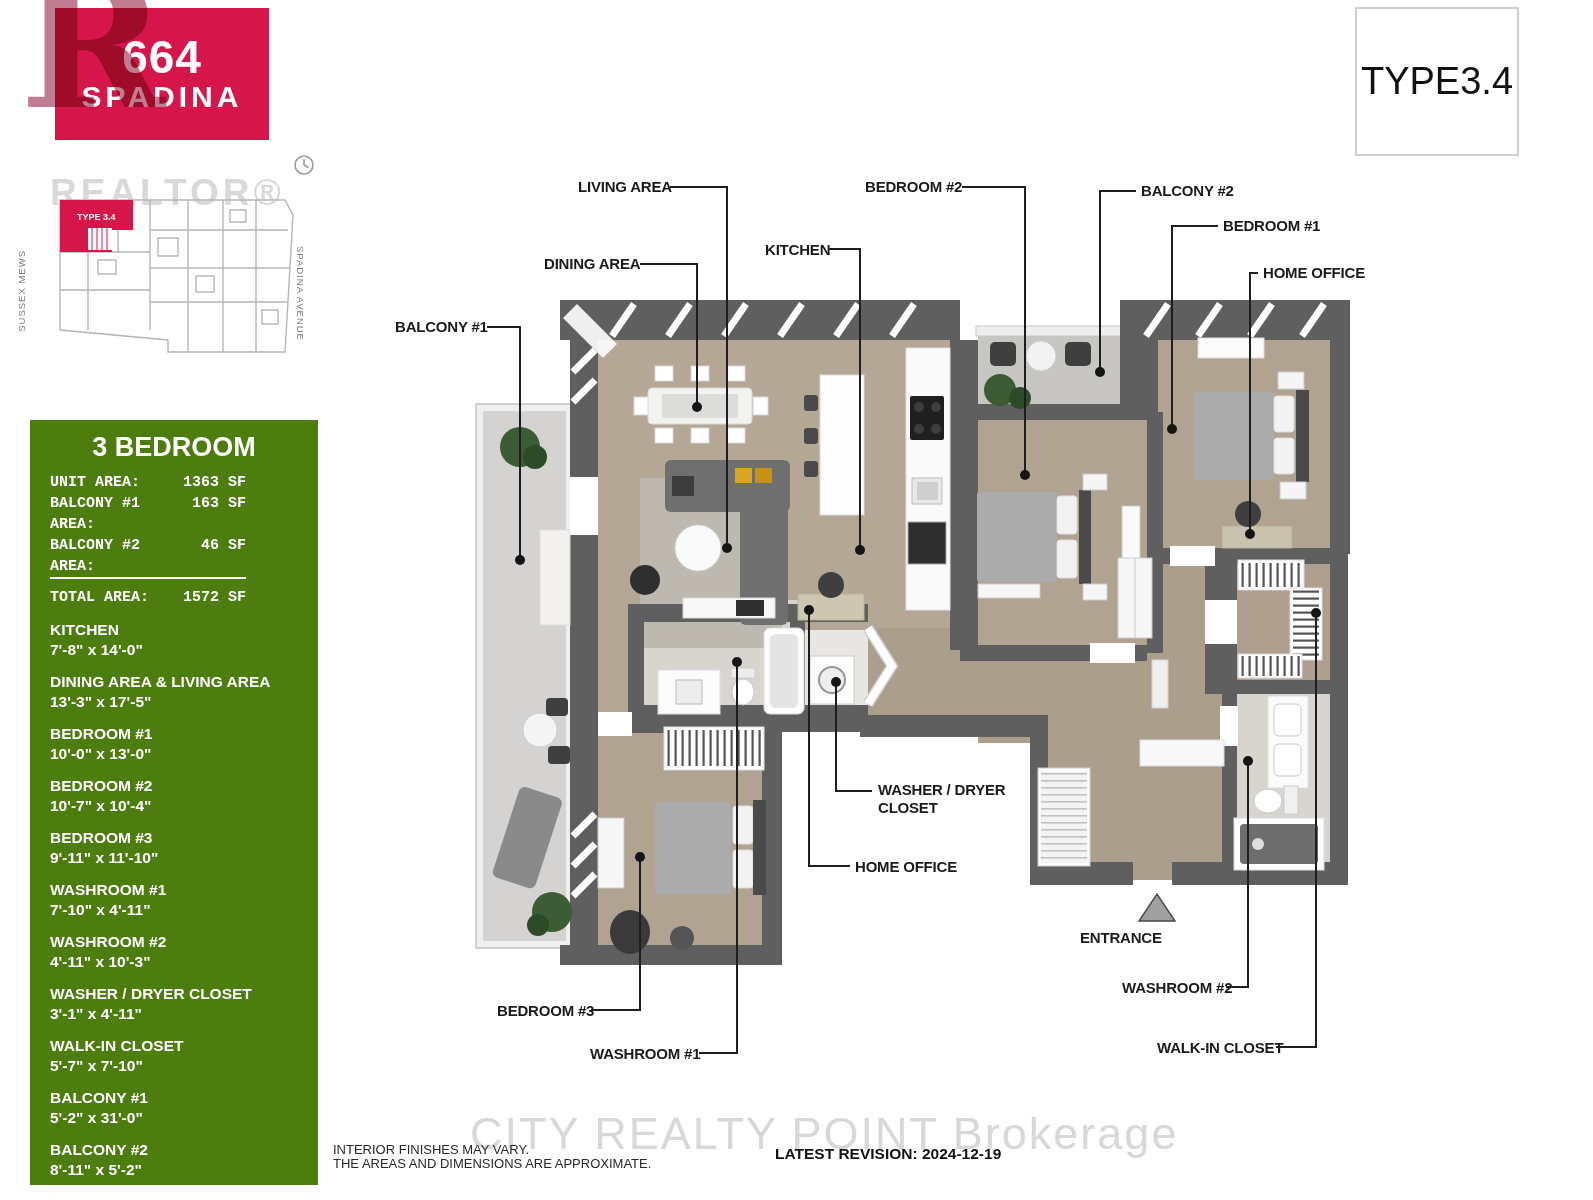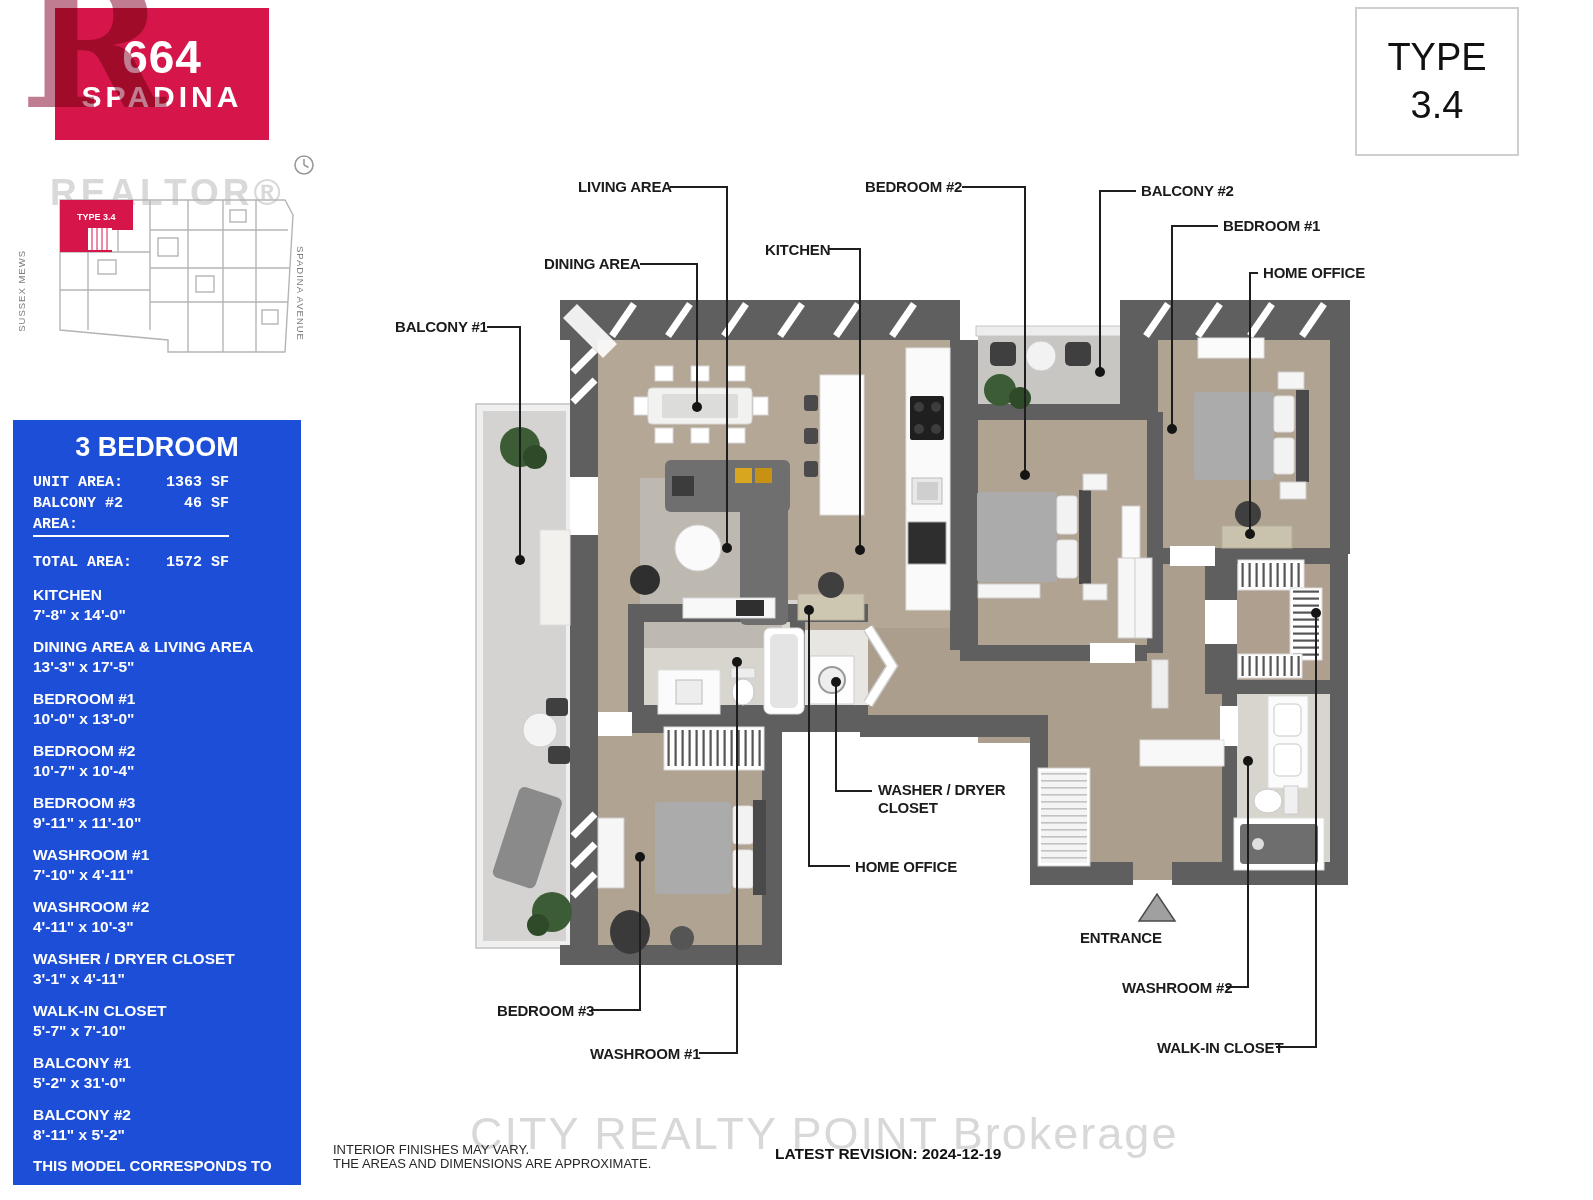--- a/index.html
+++ b/index.html
@@ -14,31 +14,31 @@
   .logo-r{position:absolute;left:20px;top:-42px;font-family:"DejaVu Serif",serif;font-weight:bold;
           font-size:175px;color:#8c1034;opacity:.55;mix-blend-mode:multiply;z-index:3;line-height:1;}
   .realtor-mark{position:absolute;left:6px;top:172px;font-size:37px;font-weight:bold;color:#d9d9d9;
                 letter-spacing:4px;z-index:1;margin-left:44px;}
   .street-label{position:absolute;font-size:9.5px;color:#7c7c7c;letter-spacing:1px;white-space:nowrap;}
   .street-left{left:16px;top:250px;writing-mode:vertical-rl;transform:rotate(180deg);}
   .street-right{left:295px;top:246px;writing-mode:vertical-rl;}
 
   
   .type-box{position:absolute;left:1355px;top:7px;width:160px;height:145px;background:#fff;
-            border:2px solid #cfcfcf;display:flex;flex-direction:column;align-items:center;justify-content:center;}
+            border:2px solid #cfcfcf;display:flex;flex-direction:row;align-items:center;justify-content:center;}
   .type-box div{font-size:38px;color:#111;line-height:1.25;}
 
   
-  .sidebar{position:absolute;left:13px;top:420px;width:288px;height:765px;background:#1d4ed8;
+  .sidebar{position:absolute;left:30px;top:420px;width:288px;height:765px;background:#4d7c0f;
            color:#fff;box-sizing:border-box;padding:12px 20px 0 20px;}
   .sidebar .title{text-align:center;font-size:27px;font-weight:bold;letter-spacing:0px;margin-bottom:9px;}
   .area-row{display:flex;width:196px;font-size:15px;font-weight:bold;line-height:21px;font-family:Liberation Mono, monospace;}
   .area-row .lbl{flex:1;}
   .area-row .val{min-width:62px;text-align:right;}
-  .area-row.underlined{border-bottom:2px solid #fff;margin-bottom:15px;gap:30px;}
+  .area-row.underlined{border-bottom:2px solid #fff;margin-bottom:8px;gap:30px;}
   .room-block{margin-top:12px;}
   .room-name{font-size:15.5px;font-weight:bold;line-height:20px;}
   .room-dims{font-size:15.5px;font-weight:bold;line-height:20px;}
   .model-note{margin-top:10px;font-size:15px;font-weight:bold;line-height:21px;}
 
   
   .plan-label{position:absolute;font-size:15px;font-weight:bold;color:#1b1b1b;white-space:nowrap;
               letter-spacing:-0.2px;z-index:5;}
 
   
@@ -106,20 +106,24 @@
     <div>TYPE</div>
     <div>3.4</div>
   </div>
 
   <div class="sidebar">
     <div class="title">3 BEDROOM</div>
 
     <div class="area-row">
       <span class="lbl">UNIT AREA:</span>
       <span class="val">1363 SF</span>
+    </div>
+    <div class="area-row">
+      <span class="lbl">BALCONY #1 AREA:</span>
+      <span class="val">163 SF</span>
     </div>
     <div class="area-row underlined">
       <span class="lbl">BALCONY #2 AREA:</span>
       <span class="val">46 SF</span>
     </div>
     <div class="area-row">
       <span class="lbl">TOTAL AREA:</span>
       <span class="val">1572 SF</span>
     </div>
 

